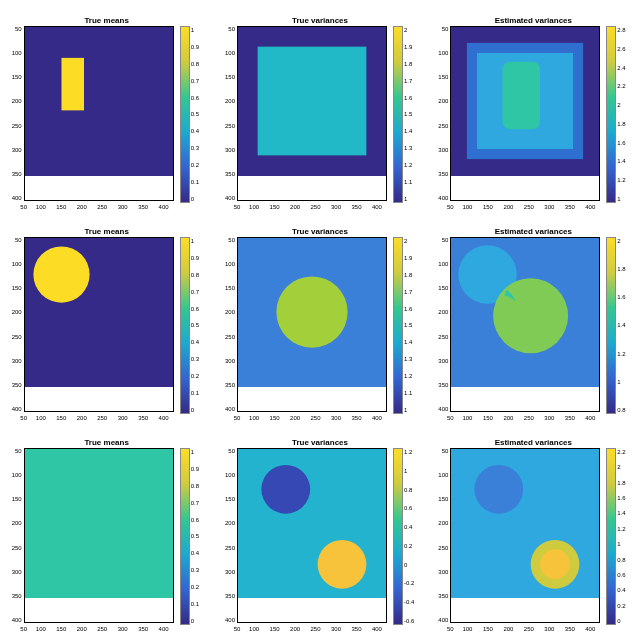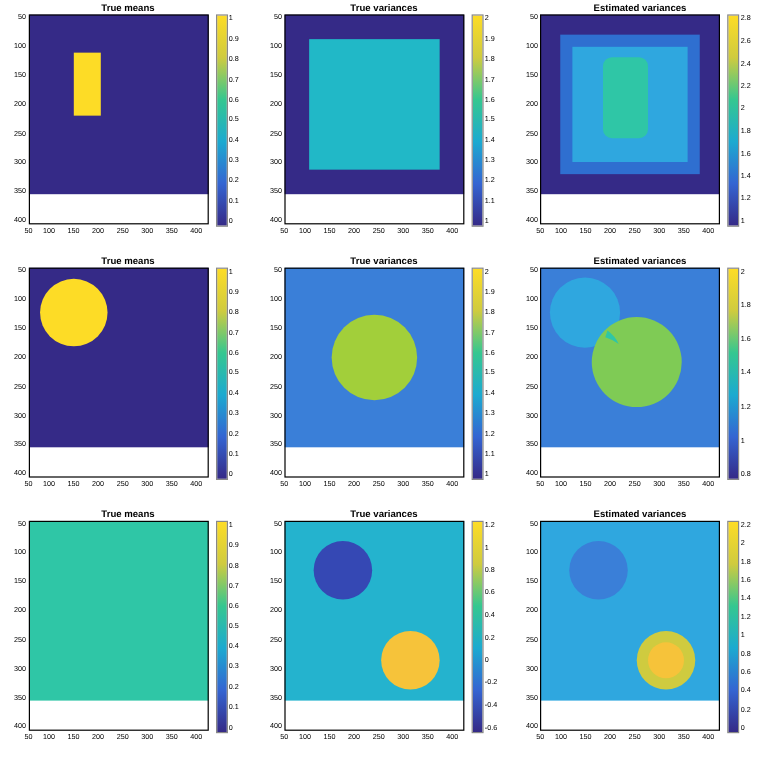--- a/index.html
+++ b/index.html
@@ -1,18 +1,18 @@
 <!DOCTYPE html>
 <html><head>
 <meta charset="utf-8">
 <style>
 html,body{margin:0;padding:0;background:#fff;font-family:Helvetica,Arial,sans-serif}
 .grid{display:grid;grid-template-columns:repeat(3,1fr);grid-template-rows:repeat(3,1fr);width:640px;height:633px}
 .cell{position:relative;display:flex;flex-direction:column;align-items:center}
-.title{font-size:8px;font-weight:700;margin-top:2px;margin-bottom:1px;}
+.title{font-size:8px;font-weight:700;margin-top:16px;margin-bottom:1px;}
 .plotwrap{position:relative;display:flex;align-items:flex-start}
 .axes{position:relative;background:#fff}
 .img{position:absolute;inset:0}
 .xticks{position:absolute;bottom:-9px;left:0;right:0;display:flex;justify-content:space-between;font-size:6px;color:#000;padding:0 0}
 .xticks span{transform:translateX(-50%)}
 .yticks{position:absolute;top:0;bottom:0;left:-14px;display:flex;flex-direction:column;justify-content:space-between;font-size:6px;color:#000;text-align:right;width:12px}
 .cbar{position:relative;width:8px;margin-left:6px;border:1px solid #888}
 .cbar-ticks{position:absolute;top:0;bottom:0;right:-18px;display:flex;flex-direction:column;justify-content:space-between;font-size:6px;color:#000;text-align:left;width:16px}
 .axborder{position:absolute;inset:0;border:1px solid #000;pointer-events:none}
 </style>

